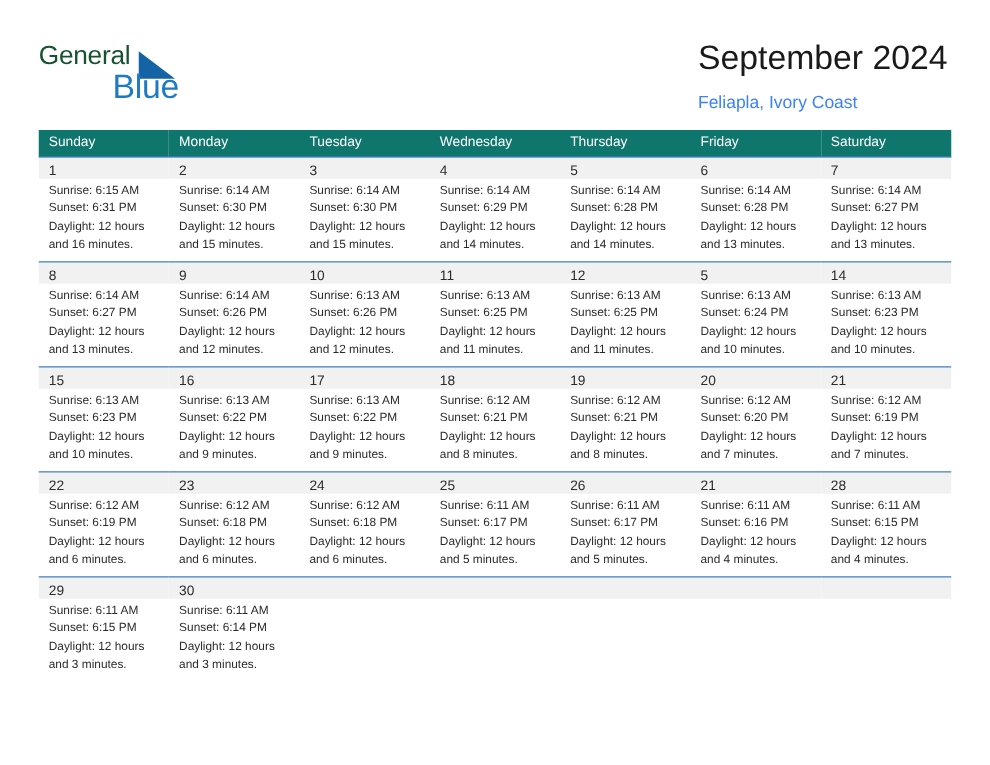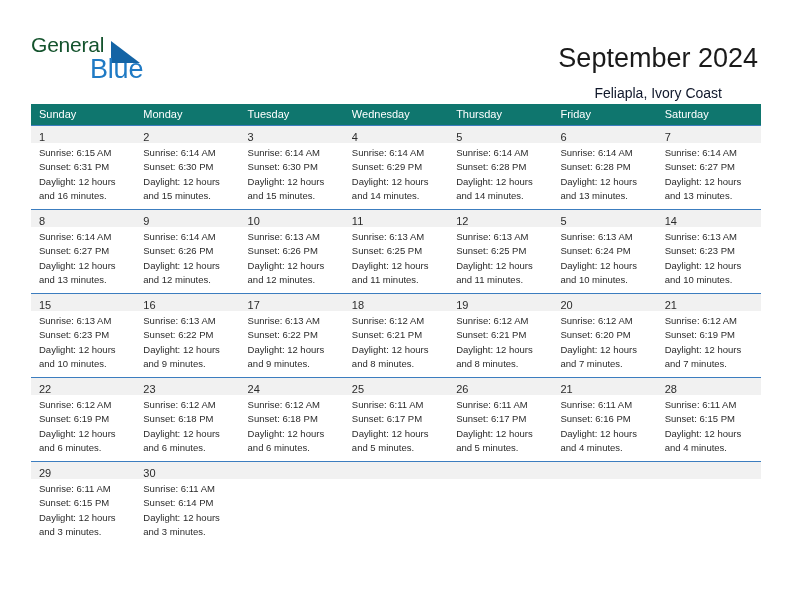--- a/index.html
+++ b/index.html
@@ -62,33 +62,33 @@
     top: 8px;
     width: 0;
     height: 0;
     border-left: 29px solid #1464a5;
     border-top: 22px solid transparent;
   }
 
   .title-block {
     position: absolute;
     right: 34px;
-    top: 42px;
-    text-align: center;
+    top: 30px;
+    text-align: left;
     margin-left: 34px;
   }
   .cal-title {
     font-size: 27px;
     color: #1a1a1a;
     line-height: 32px;
     white-space: nowrap;
   }
   .cal-subtitle {
     font-size: 14px;
-    color: #0f172a;
+    color: #3b82f6;
     line-height: 18px;
     margin-top: 10px;
     white-space: nowrap;
   }
 
   
   .calendar {
     position: absolute;
     left: 31px;
     top: 104px;

